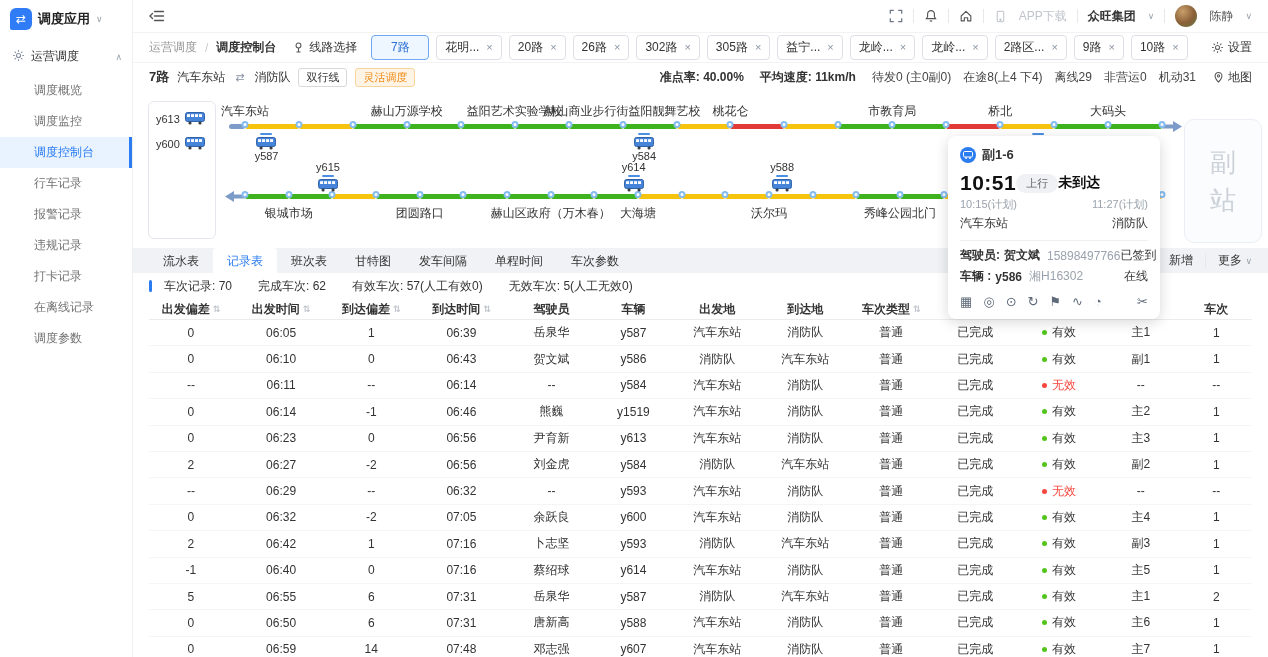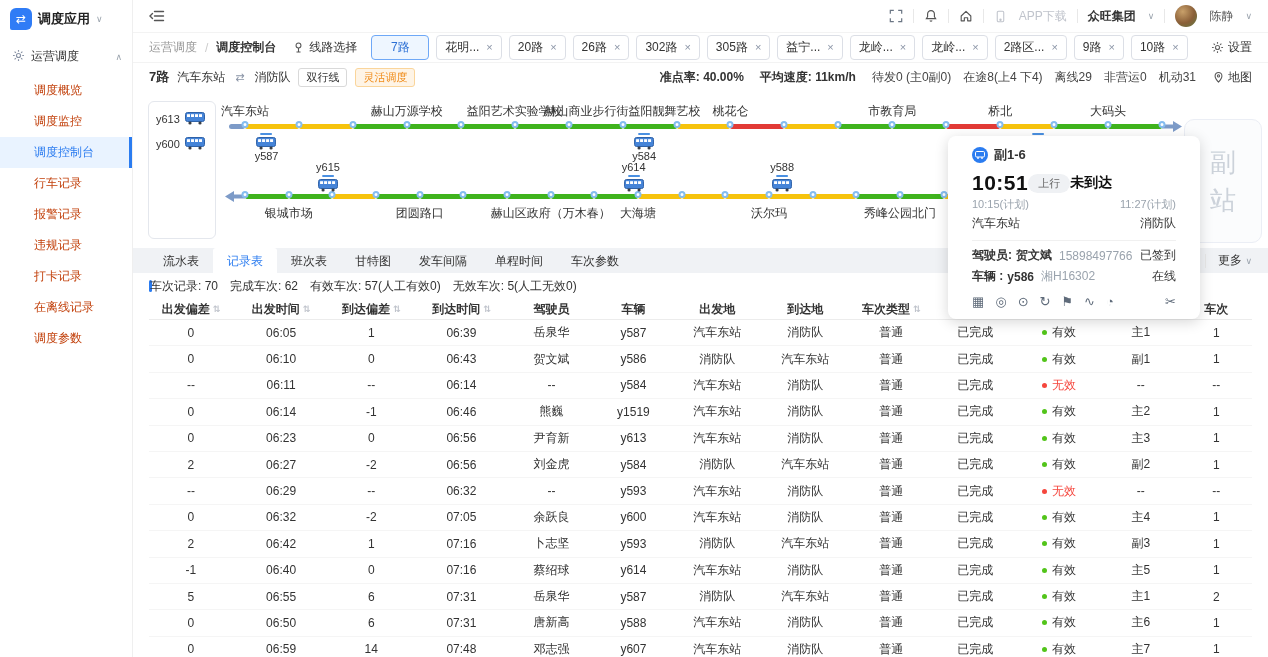--- a/index.html
+++ b/index.html
@@ -8,21 +8,21 @@
   .screen { position:relative; width:1268px; height:657px; background:#f0f2f5; overflow:hidden; }
 
   
   .sidebar { position:absolute; left:0; top:0; bottom:0; width:133px; background:#fff; border-right:1px solid #efefef; z-index:10; }
   .logo-row { display:flex; align-items:center; gap:6px; padding:8px 10px 6px 10px; }
   .logo-box { width:22px; height:22px; border-radius:6px 6px 6px 2px; background:#2f7cf6; color:#fff; display:flex; align-items:center; justify-content:center; font-size:12px; }
   .app-name { font-weight:bold; font-size:13px; color:#222; white-space:nowrap; }
   .caret { color:#9aa3ad; font-size:9px; }
   .side-section { display:flex; align-items:center; gap:6px; padding:12px 10px 10px 12px; color:#333; }
   .side-section .sec-label { flex:1; }
-  .side-item { padding:0 0 0 34px; height:31px; line-height:31px; color:#c2410c; cursor:pointer; white-space:nowrap; }
+  .side-item { padding:0 0 0 34px; height:31px; line-height:31px; color:#737373; cursor:pointer; white-space:nowrap; }
   .side-item.active { background:#e9f3ff; color:#2b7cf0; border-right:3px solid #2b7cf0; }
 
   
   .main { margin-left:133px; height:657px; }
   .topbar { height:33px; background:#fff; display:flex; align-items:center; justify-content:space-between; padding:0 16px; border-bottom:1px solid #f3f3f3; }
   .top-right { display:flex; align-items:center; gap:10px; }
   .vd { width:1px; height:14px; background:#e8e8e8; }
   .icon-btn { display:flex; align-items:center; gap:12px; color:#555; cursor:pointer; white-space:nowrap; }
   .icon-btn svg { display:block; }
   .muted-btn { color:#c0c4cc; }
@@ -78,35 +78,35 @@
   .bus-tick { width:12px; height:2px; background:#4a90e2; margin:2px auto; border-radius:1px; }
   .bus-icon svg { display:block; margin:0 auto; }
 
   
   .tabs-row { height:25px; display:flex; align-items:stretch; padding:0 16px 0 16px; }
   .tab { padding:5px 14px 0 14px; color:#333; cursor:pointer; white-space:nowrap; }
   .tab.active { background:#fff; color:#2b7cf0; border-radius:3px 3px 0 0; }
   .tab-actions { margin-left:auto; display:flex; align-items:center; gap:12px; }
   .txt-btn { cursor:pointer; color:#333; white-space:nowrap; }
   .content { background:#fff; height:384px; padding:0 16px; overflow:hidden; }
-  .stats-row { display:flex; align-items:center; gap:12px; height:26px; }
+  .stats-row { display:flex; align-items:center; gap:26px; height:26px; }
   .stats-bar { width:3px; height:12px; background:#2b7cf0; border-radius:2px; margin-right:-14px; }
   .grid13 { display:grid; grid-template-columns:1fr 1.15fr 1fr 1.15fr 1fr 0.95fr 1.05fr 1.05fr 1fr 1fr 1fr 0.95fr 0.85fr; align-items:center; text-align:center; }
   .thead { height:21px; font-weight:bold; color:#333; border-bottom:1px solid #ececec; }
   .th { display:flex; align-items:center; justify-content:center; gap:3px; }
   .sorter { color:#c0c4cc; font-size:9px; cursor:pointer; }
   .trow { height:26.4px; border-bottom:1px solid #f5f5f5; color:#333; cursor:default; }
   .valid-cell { display:flex; align-items:center; justify-content:center; gap:5px; }
   .vdot { width:5px; height:5px; border-radius:50%; display:inline-block; }
   .vdot-g { background:var(--valid-green); }
   .vdot-r { background:var(--invalid-red); }
   .invalid-text { color:var(--invalid-red); }
 
   
-  .popup { position:absolute; left:948px; top:136px; width:252px; background:#fff; border-radius:8px; box-shadow:0 3px 14px rgba(0,0,0,0.16); padding:10px 24px; z-index:40; }
+  .popup { position:absolute; left:948px; top:136px; width:212px; background:#fff; border-radius:8px; box-shadow:0 3px 14px rgba(0,0,0,0.16); padding:10px 12px; z-index:40; }
   .p-head { display:flex; align-items:center; gap:6px; }
   .p-bus-circle { width:16px; height:16px; border-radius:50%; background:#2b7cf0; display:flex; align-items:center; justify-content:center; }
   .p-title { font-weight:bold; font-size:13px; }
   .p-main { display:flex; align-items:center; margin-top:7px; }
   .p-time { font-size:21px; font-weight:bold; color:#111; letter-spacing:0.5px; }
   .p-dir { background:#eff1f4; color:#666; border-radius:10px; padding:2px 10px; font-size:11px; }
   .p-status { font-size:14px; font-weight:bold; color:#111; }
   .p-sub { display:flex; justify-content:space-between; font-size:11px; color:#9aa3ad; margin-top:2px; }
   .p-sta { display:flex; justify-content:space-between; font-size:12px; color:#333; margin-top:3px; }
   .p-div { border-top:1px solid #f0f0f0; margin:8px 0 6px 0; }

